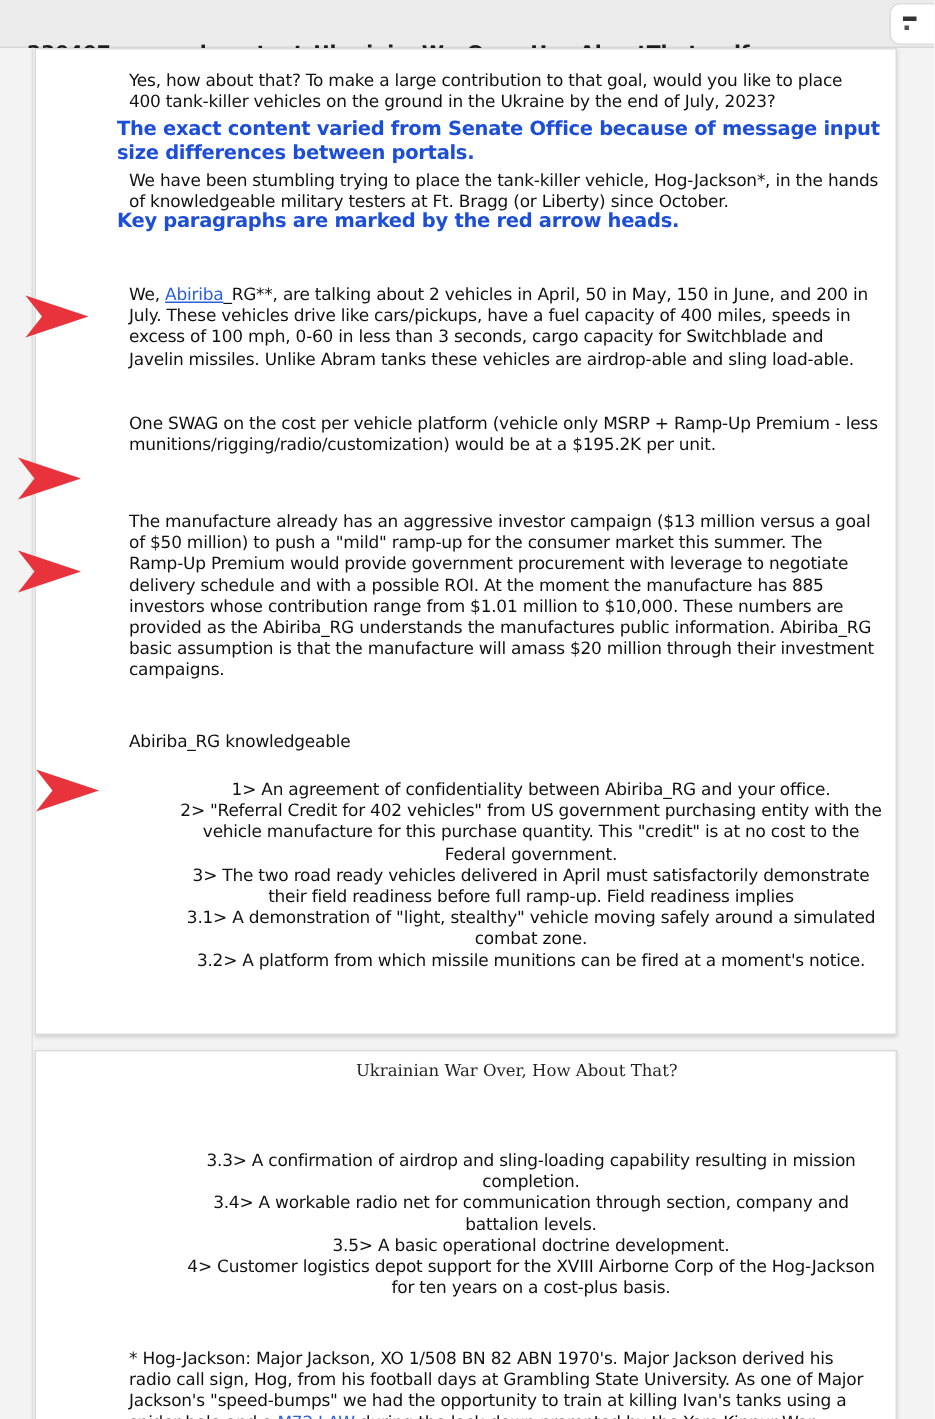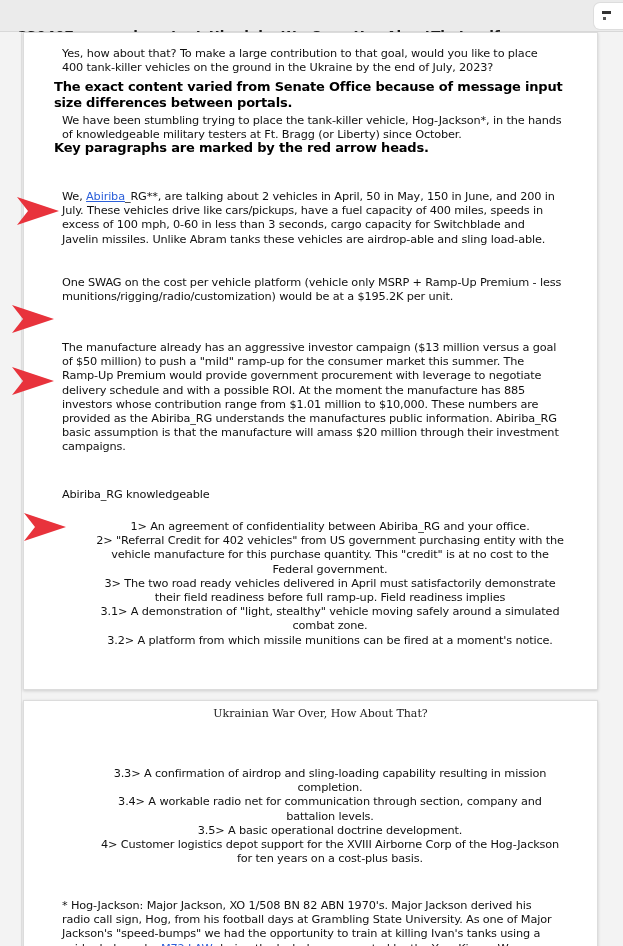--- a/index.html
+++ b/index.html
@@ -87,36 +87,37 @@
     border: 1px solid #dcdcdc;
     box-shadow: 0 1px 3px rgba(0,0,0,0.16);
   }
   #page1 { top: 0px; height: 658px; }
   #page2 { top: 668px; height: 290px; }
 
   .page-body {
     position: relative;
     width: 100%;
     height: 100%;
+    margin-left: 24px;
   }
 
   
   .blk {
     position: absolute;
     font-family: "DejaVu Sans", sans-serif;
     font-size: 11.3px;
     line-height: 14.2px;
     color: #111111;
     letter-spacing: -0.15px;
   }
   .body-text { left: 38px; width: 500px; }
   .red-note {
     left: 30px;
     width: 530px;
-    color: #000000;
+    color: #1d4ed8;
     font-weight: 700;
     font-size: 13px;
     line-height: 15.5px;
     letter-spacing: -0.2px;
   }
   .list-text { left: 71px; width: 470px; text-align: center; }
 
   .lnk {
     color: #2b5fd9;
     text-decoration: underline;

